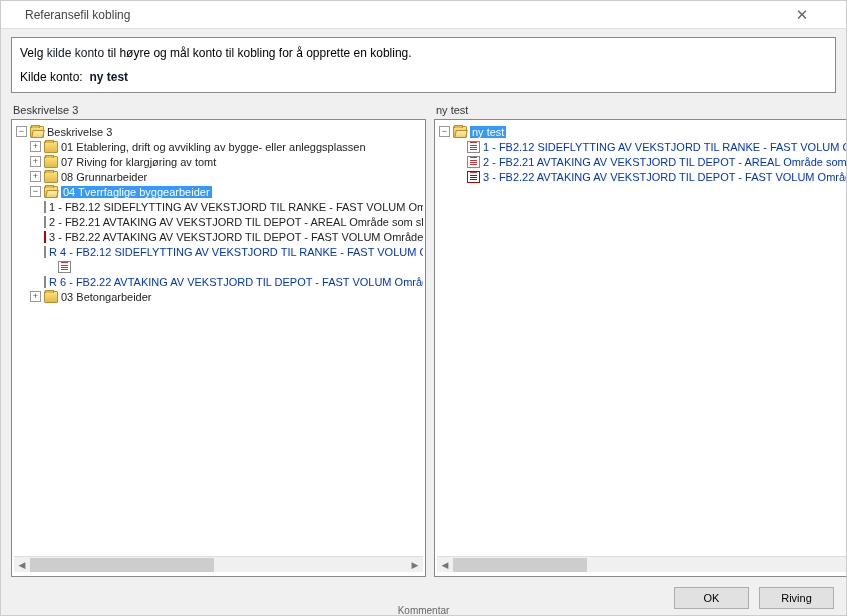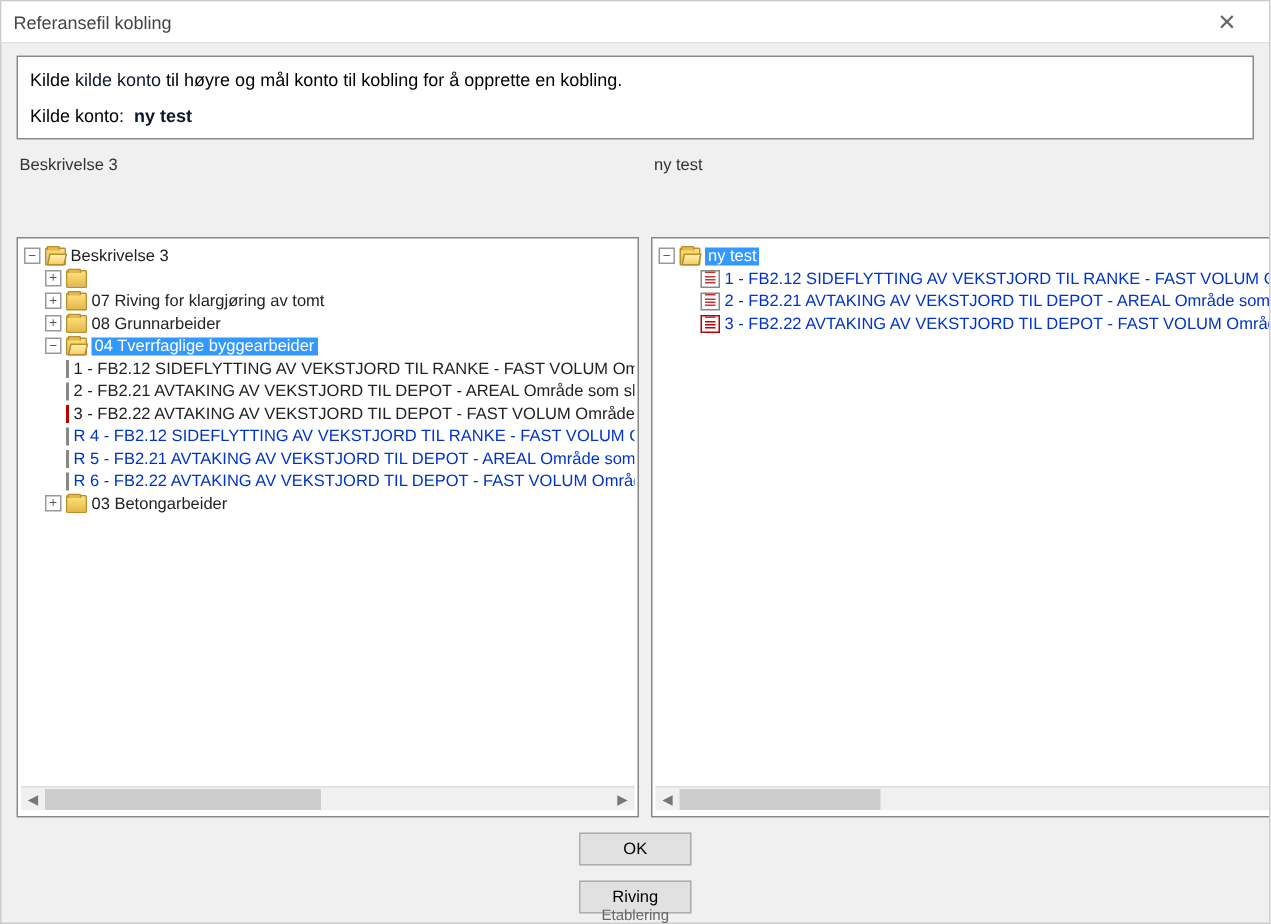--- a/index.html
+++ b/index.html
@@ -1,25 +1,25 @@
 <!DOCTYPE html>
 <html><head>
   <meta charset="utf-8">
   <style>
     * { box-sizing: border-box; margin: 0; padding: 0; }
     body { font-family: 'Segoe UI', Tahoma, sans-serif; font-size: 11px; background: #f0f0f0; width: 847px; height: 616px; overflow: hidden; }
     .window { width: 847px; height: 616px; background: #f0f0f0; border: 1px solid #ccc; display: flex; flex-direction: column; }
-    .titlebar { height: 28px; background: #fff; display: flex; align-items: center; justify-content: space-between; padding: 0 8px; border-bottom: 1px solid #e0e0e0; }
+    .titlebar { height: 28px; background: #fff; display: flex; align-items: center; justify-content: space-between; padding: 0 24px; border-bottom: 1px solid #e0e0e0; }
     .titlebar-text { color: #444; font-size: 12px; }
     .close-btn { width: 40px; height: 26px; display: flex; align-items: center; justify-content: center; font-size: 15px; color: #666; cursor: pointer; }
     .info-panel { margin: 8px 10px; background: #fff; border: 1px solid #888; padding: 6px 8px; font-size: 12px; line-height: 1.5; }
     .info-panel .blue { color: #0f172a; }
     .info-panel .bold { font-weight: bold; }
     .panes { display: flex; flex: 1; gap: 8px; padding: 0 10px 4px 10px; overflow: hidden; }
-    .pane { display: flex; flex-direction: column; gap: 39px; }
+    .pane { display: flex; flex-direction: column; }
     .pane-left { width: 415px; }
     .pane-right { flex: 1; }
     .pane-label { font-size: 11px; color: #333; padding: 3px 2px; }
     .tree-box { flex: 1; background: #fff; border: 1px solid #888; overflow: auto; padding: 4px 2px; white-space: nowrap; }
     .tree-row { display: flex; align-items: center; height: 15px; padding: 0; }
     .indent-0 { padding-left: 2px; }
     .indent-1 { padding-left: 16px; }
     .indent-2 { padding-left: 30px; }
     .expander { width: 11px; height: 11px; border: 1px solid #999; display: inline-flex; align-items: center; justify-content: center; font-size: 9px; line-height: 1; margin-right: 3px; background: #fff; color: #555; cursor: pointer; }
     .expander-spacer { width: 14px; display: inline-block; }
@@ -33,38 +33,38 @@
     .doc-icon::before, .doc-icon::after { content: ""; position: absolute; left: 2px; right: 2px; height: 1px; background: #c33; }
     .doc-icon::before { top: 3px; box-shadow: 0 2px 0 #c33, 0 4px 0 #c33; }
     .doc-icon-red { border-color: #b00; }
     .doc-icon-red::before { background:#b00; box-shadow: 0 2px 0 #b00, 0 4px 0 #b00; }
     .row-text { font-size: 11px; color: #222; }
     .row-text.blue { color: #0033cc; }
     .row-text.selected { background: #3399ff; color: #fff; padding: 0 2px; }
     .scroll-track { height: 16px; background: #f0f0f0; border-top: 1px solid #ddd; display: flex; align-items: center; }
     .scroll-arrow { width: 16px; height: 14px; display: flex; align-items: center; justify-content: center; color: #777; font-size: 9px; }
     .scroll-thumb { height: 14px; background: #cdcdcd; border-radius: 0; }
-    .footer { display: flex; justify-content: flex-end; align-items: center; padding: 6px 12px 6px 12px; gap: 10px; flex-direction: column; }
+    .footer { display: flex; justify-content: flex-end; align-items: center; padding: 6px 12px 6px 12px; gap: 10px; }
     .btn { min-width: 75px; height: 22px; background: #e1e1e1; border: 1px solid #adadad; font-size: 11px; cursor: pointer; }
     .bottom-hint { position: absolute; bottom: 0; left: 50%; transform: translateX(-50%); font-size: 10px; color: #666; }
   </style>
 </head>
 <body>
 
 <div class="window">
   <div class="titlebar">
     <span class="titlebar-text">Referansefil kobling</span>
     <div class="close-btn">
       <span>✕</span>
     </div>
   </div>
 
   <div class="info-panel">
     <div>
-      <span>Kilde </span><span class="blue">kilde konto</span><span> til høyre og mål konto til kobling for å opprette en kobling.</span>
+      <span>Velg </span><span class="blue">kilde konto</span><span> til høyre og mål konto til kobling for å opprette en kobling.</span>
     </div>
     <div style="height:6px"></div>
     <div>
       <span>Kilde konto:</span>&nbsp;&nbsp;<span class="blue bold">ny test</span>
     </div>
   </div>
 
   <div class="panes">
 
     <div class="pane pane-left">
@@ -72,20 +72,21 @@
       <div class="tree-box" style="overflow:hidden; display:flex; flex-direction:column;">
         <div style="flex:1; overflow:hidden;">
           <div class="tree-row indent-0">
             <span class="expander">−</span>
             <span class="folder-icon folder-open"></span>
             <span class="row-text">Beskrivelse 3</span>
           </div>
           <div class="tree-row indent-1">
             <span class="expander">+</span>
             <span class="folder-icon folder-closed"></span>
+            <span class="row-text">01 Etablering, drift og avvikling av bygge- eller anleggsplassen</span>
           </div>
           <div class="tree-row indent-1">
             <span class="expander">+</span>
             <span class="folder-icon folder-closed"></span>
             <span class="row-text">07 Riving for klargjøring av tomt</span>
           </div>
           <div class="tree-row indent-1">
             <span class="expander">+</span>
             <span class="folder-icon folder-closed"></span>
             <span class="row-text">08 Grunnarbeider</span>
@@ -111,21 +112,20 @@
             <span class="row-text">3 - FB2.22  AVTAKING AV VEKSTJORD TIL DEPOT - FAST VOLUM  Område</span>
           </div>
           <div class="tree-row indent-2">
             <span class="expander-spacer"></span>
             <span class="doc-icon"></span>
             <span class="row-text blue">R 4 - FB2.12  SIDEFLYTTING AV VEKSTJORD TIL RANKE - FAST VOLUM  Område</span>
           </div>
           <div class="tree-row indent-2">
             <span class="expander-spacer"></span>
             <span class="doc-icon"></span>
-            <span class="row-text blue">R 5 - FB2.21  AVTAKING AV VEKSTJORD TIL DEPOT - AREAL  Område som</span>
           </div>
           <div class="tree-row indent-2">
             <span class="expander-spacer"></span>
             <span class="doc-icon"></span>
             <span class="row-text blue">R 6 - FB2.22  AVTAKING AV VEKSTJORD TIL DEPOT - FAST VOLUM  Område</span>
           </div>
           <div class="tree-row indent-1">
             <span class="expander">+</span>
             <span class="folder-icon folder-closed"></span>
             <span class="row-text">03 Betongarbeider</span>
@@ -172,14 +172,14 @@
 
         </div>
       </div>
     </div>
   </div>
 
   <div class="footer">
     <button class="btn">OK</button>
     <button class="btn">Riving</button>
   </div>
-  <div class="bottom-hint">Etablering</div>
+  <div class="bottom-hint">Kommentar</div>
 </div>
 
 </body></html>

